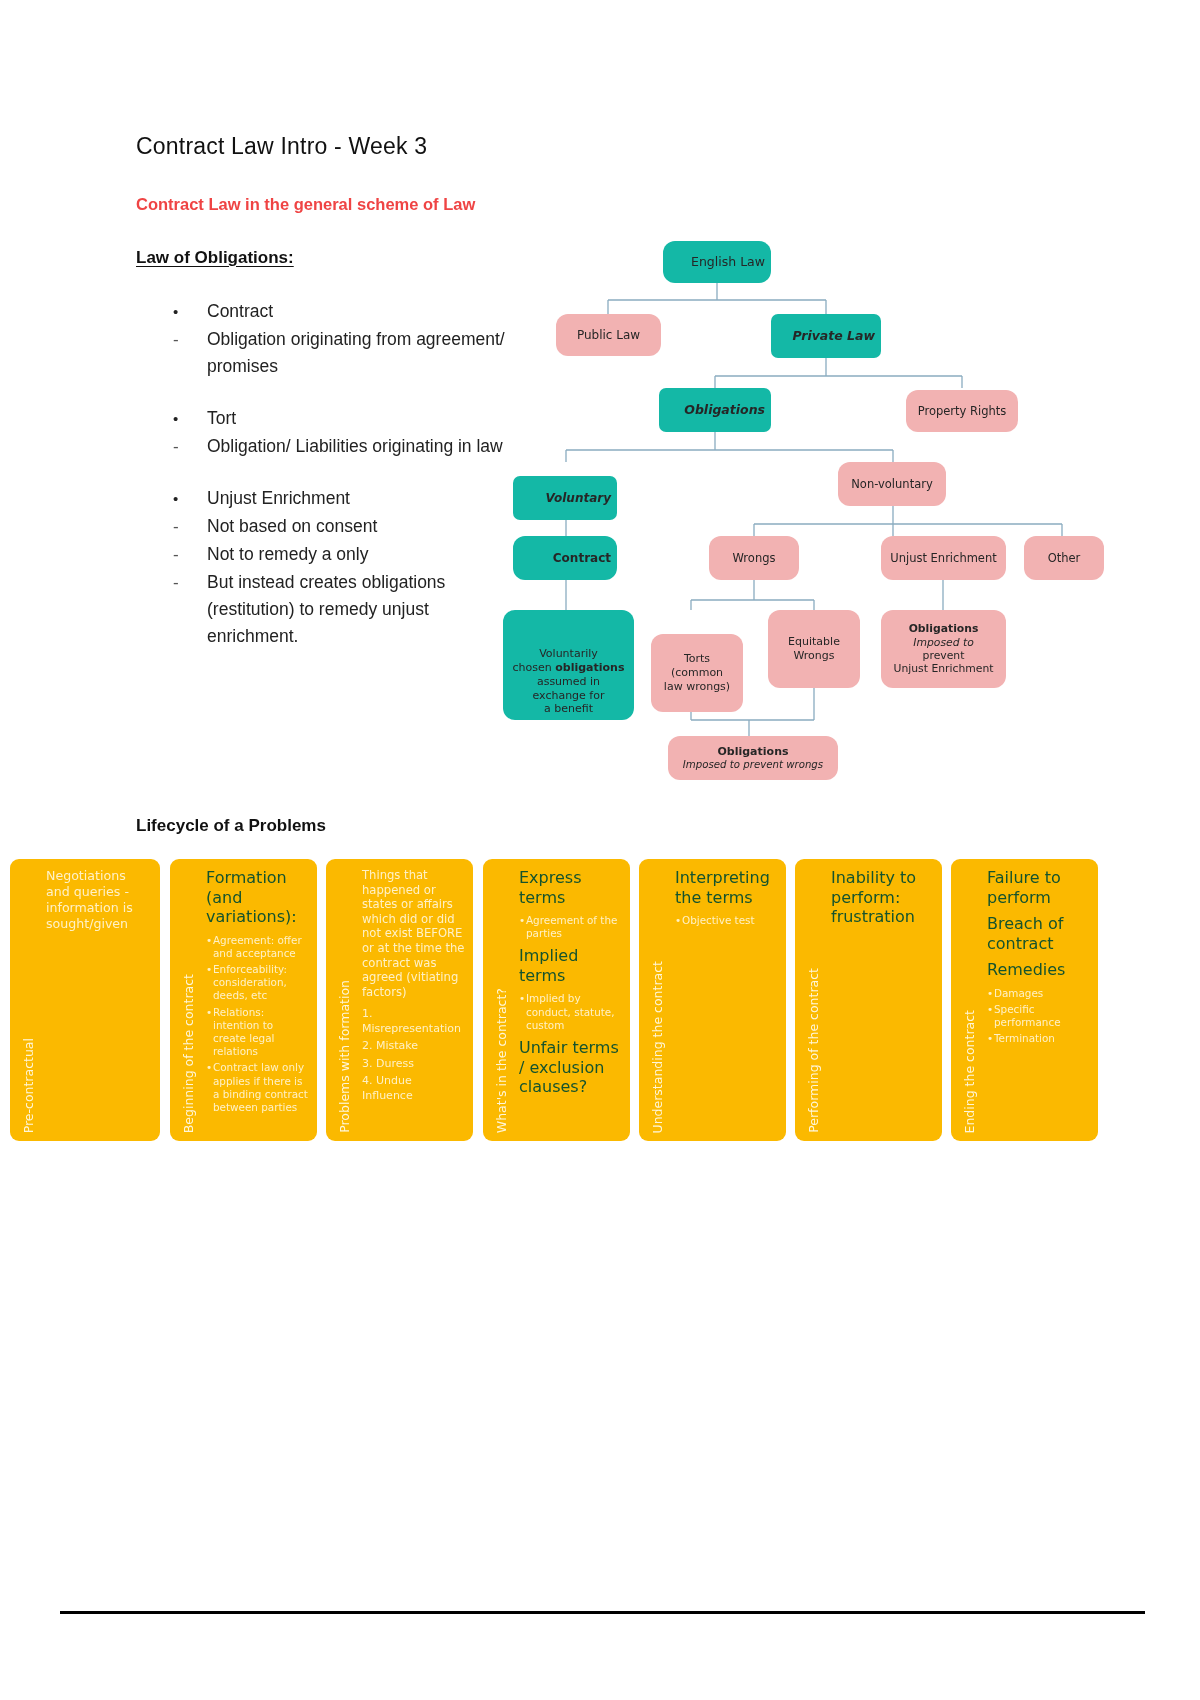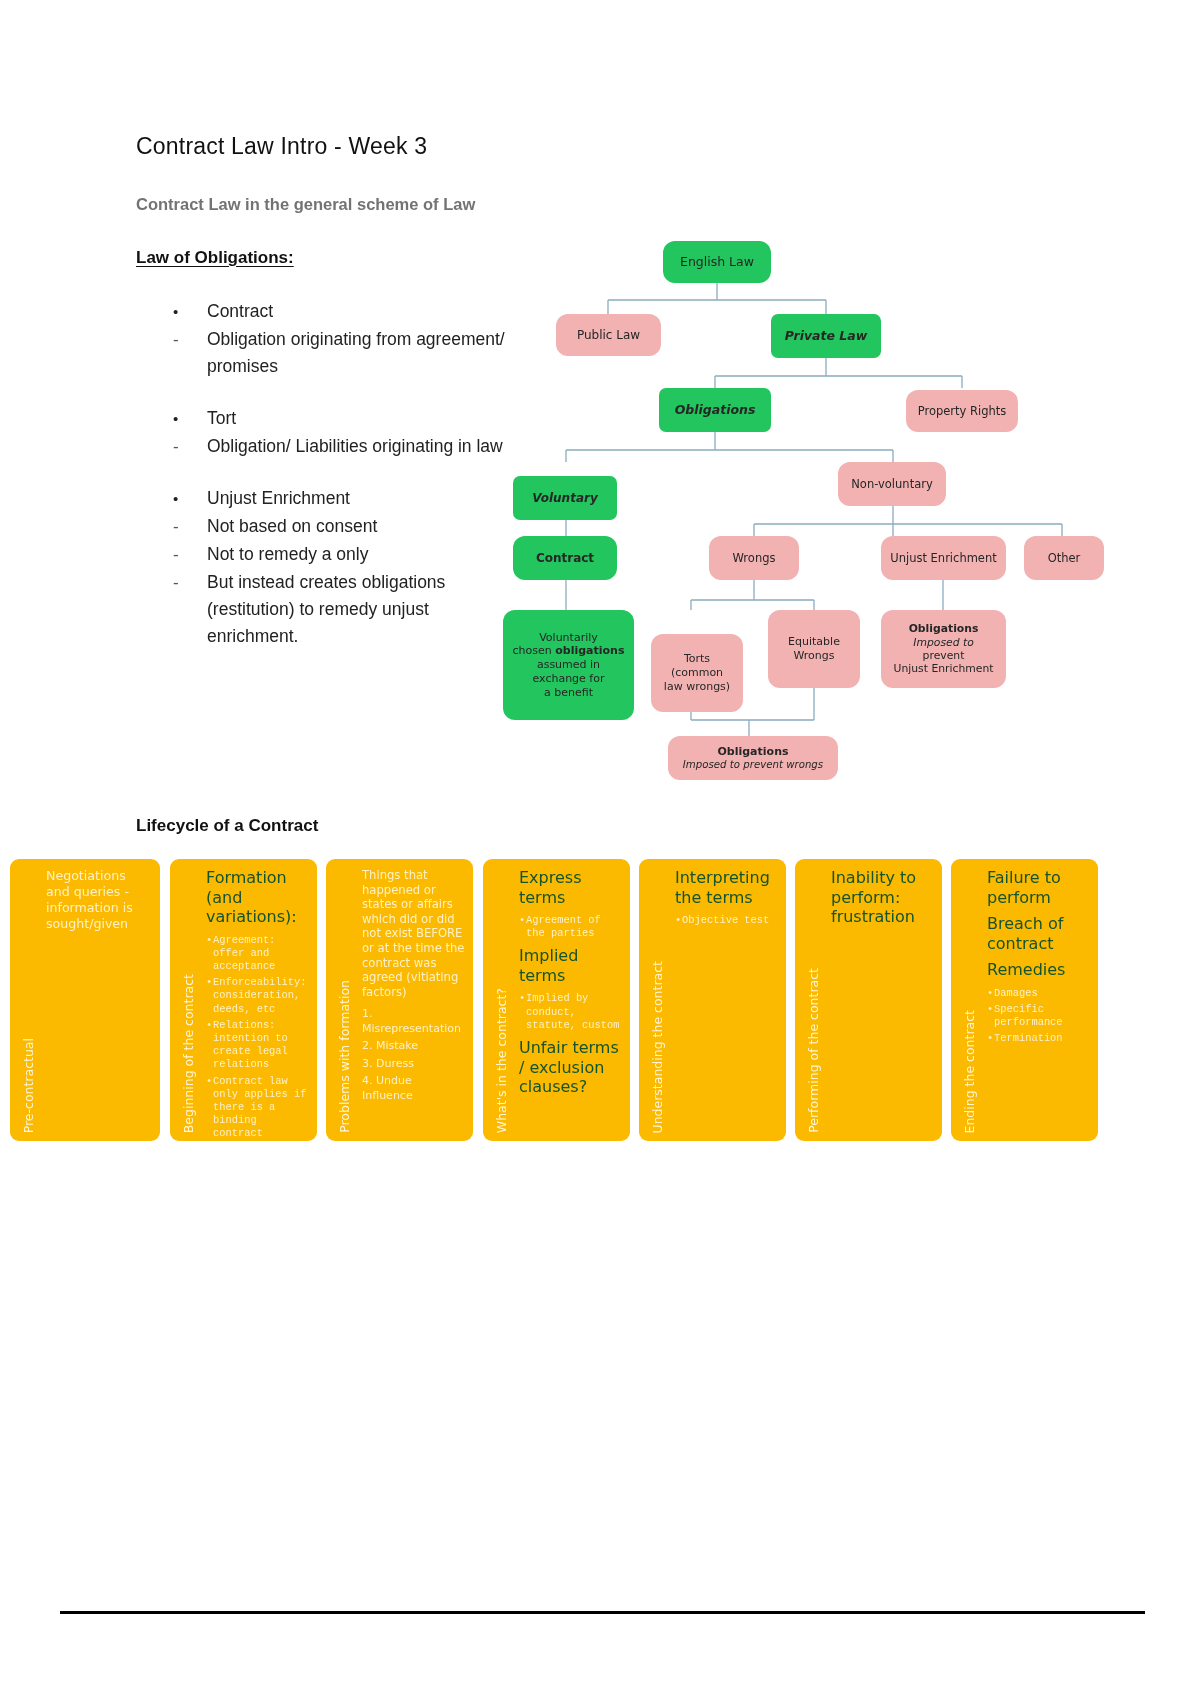--- a/index.html
+++ b/index.html
@@ -13,21 +13,21 @@
   }
   .page{position:absolute;inset:0;}
 
   
   .doc-title{
     position:absolute;left:136px;top:133px;
     font-size:23px;font-weight:normal;letter-spacing:.2px;color:#111;
   }
   .subhead{
     position:absolute;left:136px;top:195px;
-    font-size:16.5px;font-weight:bold;color:#737373;
+    font-size:16.5px;font-weight:bold;color:#ef4444;
   }
   .section-head{
     position:absolute;left:136px;top:248px;
     font-size:17px;font-weight:bold;color:#111;
     text-decoration:underline;text-underline-offset:3px;
   }
   .bullets{
     position:absolute;left:168px;top:298px;width:350px;
   }
   .grp{margin-bottom:25px;}
@@ -48,21 +48,21 @@
   .node{
     position:absolute;box-sizing:border-box;
     border-radius:12px;
     display:flex;align-items:center;justify-content:center;
     text-align:center;
     font-family:"DejaVu Sans", sans-serif;
     color:#262626;
     padding:4px 6px;
     line-height:1.25;
   }
-  .blue{background:#22c55e;}
+  .blue{background:#14b8a6;justify-content:flex-end;}
   .pink{background:#f2b2b2;}
   .n-italic{font-style:italic;font-weight:bold;border-radius:7px;}
   .n-bold{font-weight:bold;}
 
   
   .life-title{
     position:absolute;left:136px;top:816px;
     font-size:17px;font-weight:bold;color:#111;
   }
   .strip{
@@ -93,21 +93,21 @@
   }
   .panel .h{
     font-size:16px;line-height:19.5px;color:#14532d;margin-bottom:7px;
   }
   .panel .p{
     font-size:12.2px;line-height:15.5px;color:#fff1c6;margin-bottom:8px;
   }
   .panel ul{margin:0 0 6px 0;padding:0;list-style:none;}
   .panel ul li{
     font-size:10.4px;line-height:13.2px;color:#fff1c6;
-    padding-left:7px;position:relative;margin-bottom:3px;font-family:Liberation Mono, monospace;
+    padding-left:7px;position:relative;margin-bottom:3px;
   }
   .panel ul li:before{content:"•";position:absolute;left:0;top:0;}
   .panel ol{margin:0;padding:0;list-style:none;}
   .panel ol li{
     font-size:11px;line-height:14.5px;color:#fff1c6;margin-bottom:3px;
   }
   .rule{
     position:absolute;left:60px;top:1611px;width:1085px;height:3px;background:#000;
   }
 </style>
@@ -257,21 +257,21 @@
       <span>prevent</span>
       <span>Unjust Enrichment</span>
     </div>
 
     <div class="node pink" style="left:172px;top:508px;width:170px;height:44px;font-size:11px;flex-direction:column;">
       <b>Obligations</b>
       <span style="font-style:italic;font-size:10.2px">Imposed to prevent wrongs</span>
     </div>
   </div>
 
-  <div class="life-title">Lifecycle of a Contract</div>
+  <div class="life-title">Lifecycle of a Problems</div>
 
   <div class="strip">
 
     <div class="panel" style="left:10px;width:150px;">
       <div class="side">
           <span>Pre-contractual</span>
         </div>
       <div class="body">
         <div class="p" style="font-size:12.6px;line-height:16px">Negotiations and queries - information is sought/given</div>
       </div>

